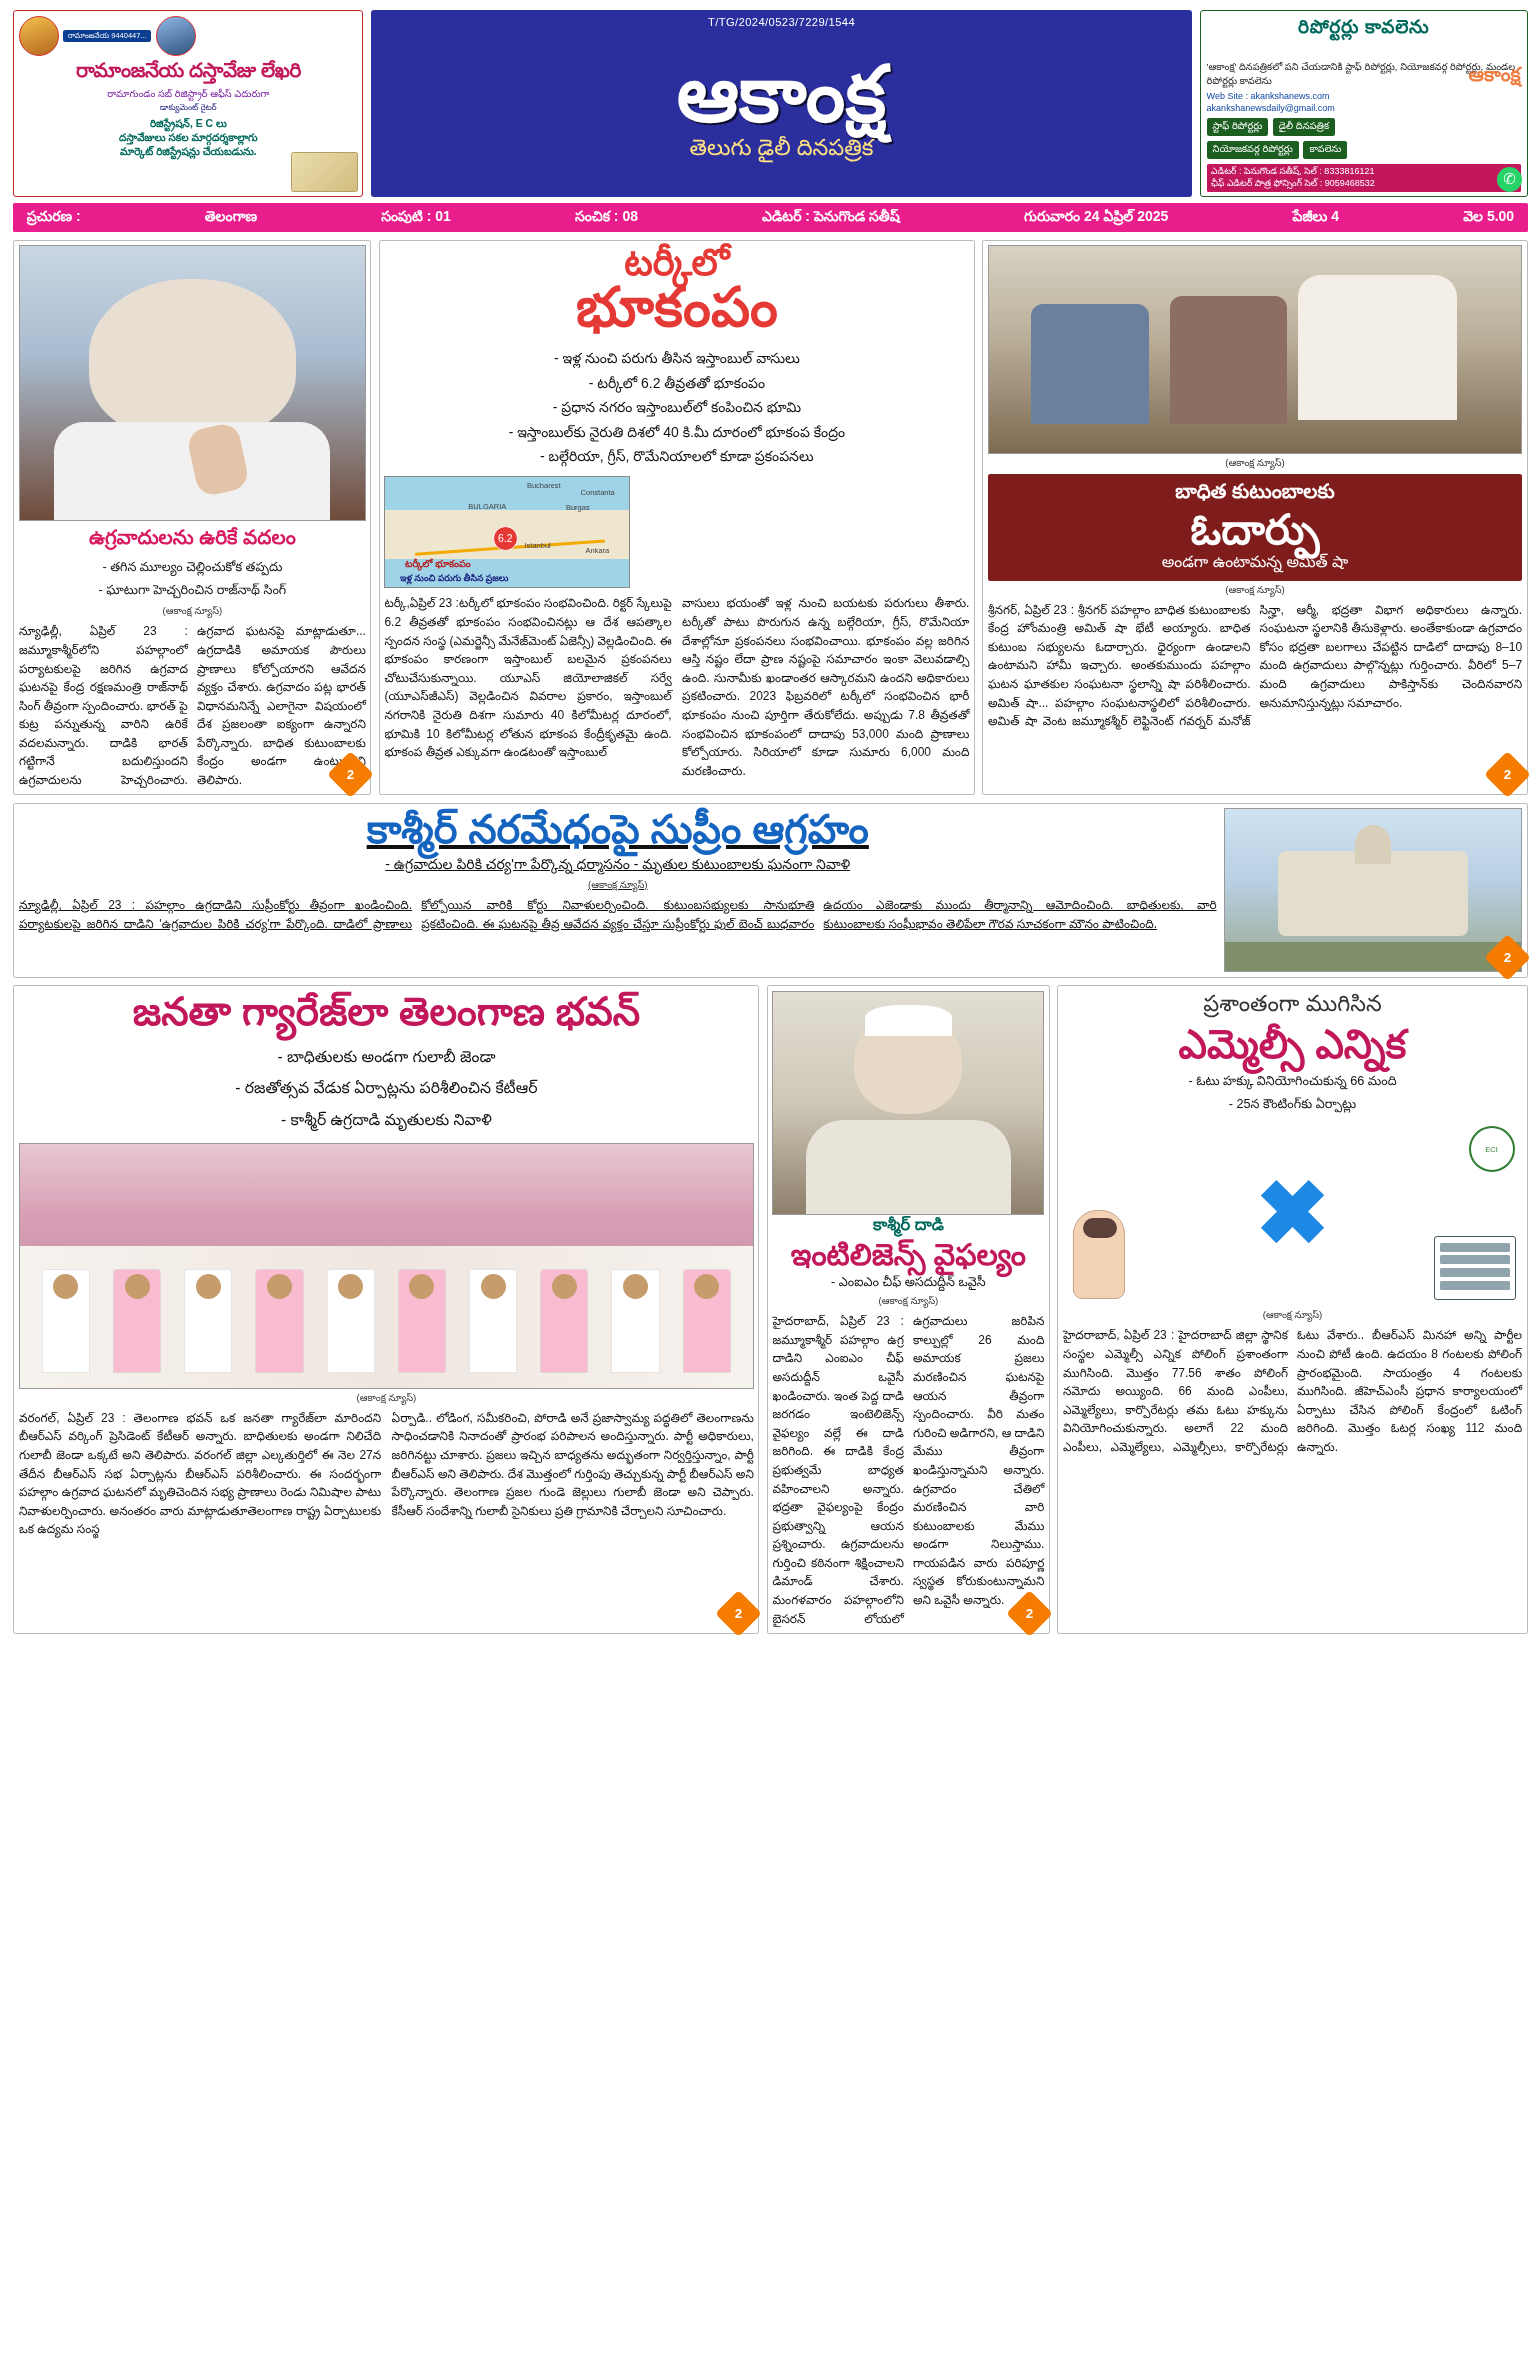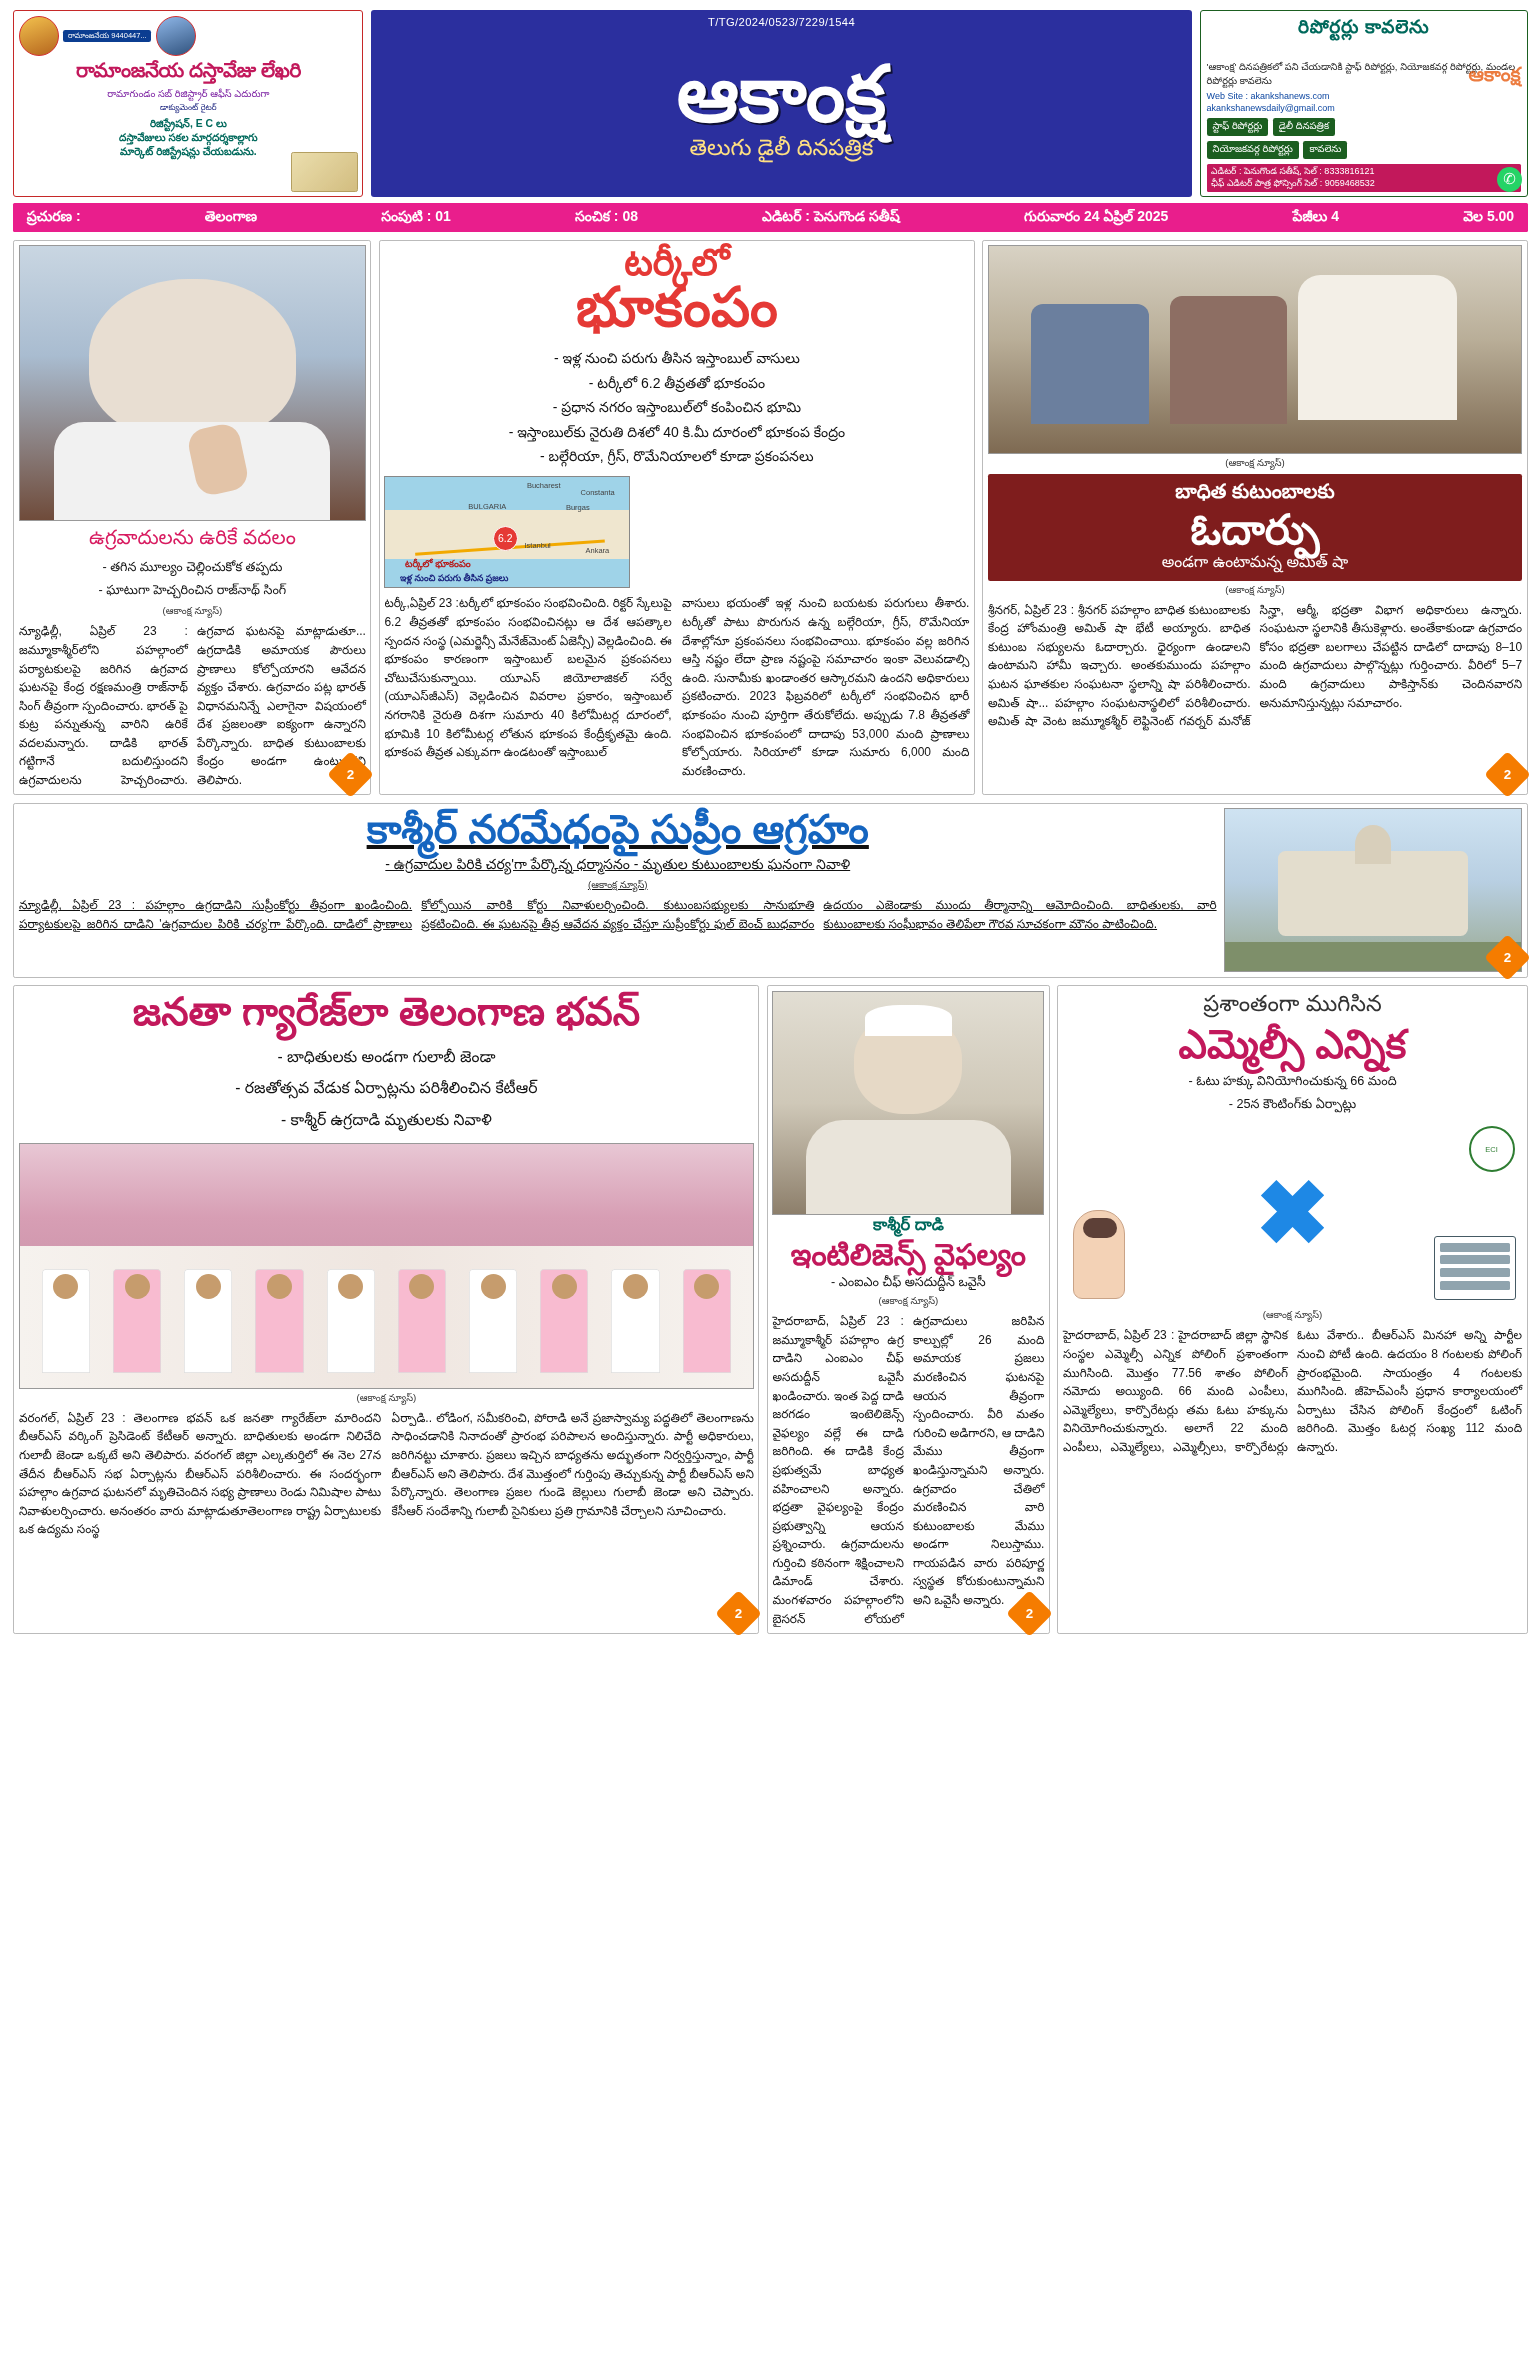--- a/index.html
+++ b/index.html
@@ -58,21 +58,21 @@
     padding:4.5px 13.4px; font-size:14px; font-weight:bold;
   }
   .infobar span { white-space:nowrap; }
 
   
   .row { display:flex; gap:7.5px; margin-top:7.5px; align-items:stretch; }
   .col { display:flex; flex-direction:column; }
   .box { border:0.7px solid #bbb; border-radius:2.2px; padding:4.5px; background:#fff; }
 
   .photo { background:#d7ccc8; border:0.7px solid #999; position:relative; overflow:hidden; }
-  .cap-red { color:#d81b60; font-size:20px; font-weight:normal; text-align:center; margin:4.5px 0 1.5px;}
+  .cap-red { color:#d81b60; font-size:20px; font-weight:bold; text-align:center; margin:4.5px 0 1.5px;}
   .bullet { font-size:12.7px; text-align:center; line-height:1.5; margin:2.2px 0; }
   .src { text-align:center; font-size:9.7px; color:#333; margin:3px 0; }
   .body-text { font-size:12px; line-height:1.55; text-align:justify; color:#111; }
   .cols2 { column-count:2; column-gap:9px; }
   .cols3 { column-count:3; column-gap:9px; }
 
   .headline-red { color:#e53935; font-size:55px; font-weight:bold; text-align:center; line-height:.95; }
   .head-list { font-size:14px; line-height:1.75; margin-top:6px; }
   .head-list div { text-align:center; }
 

